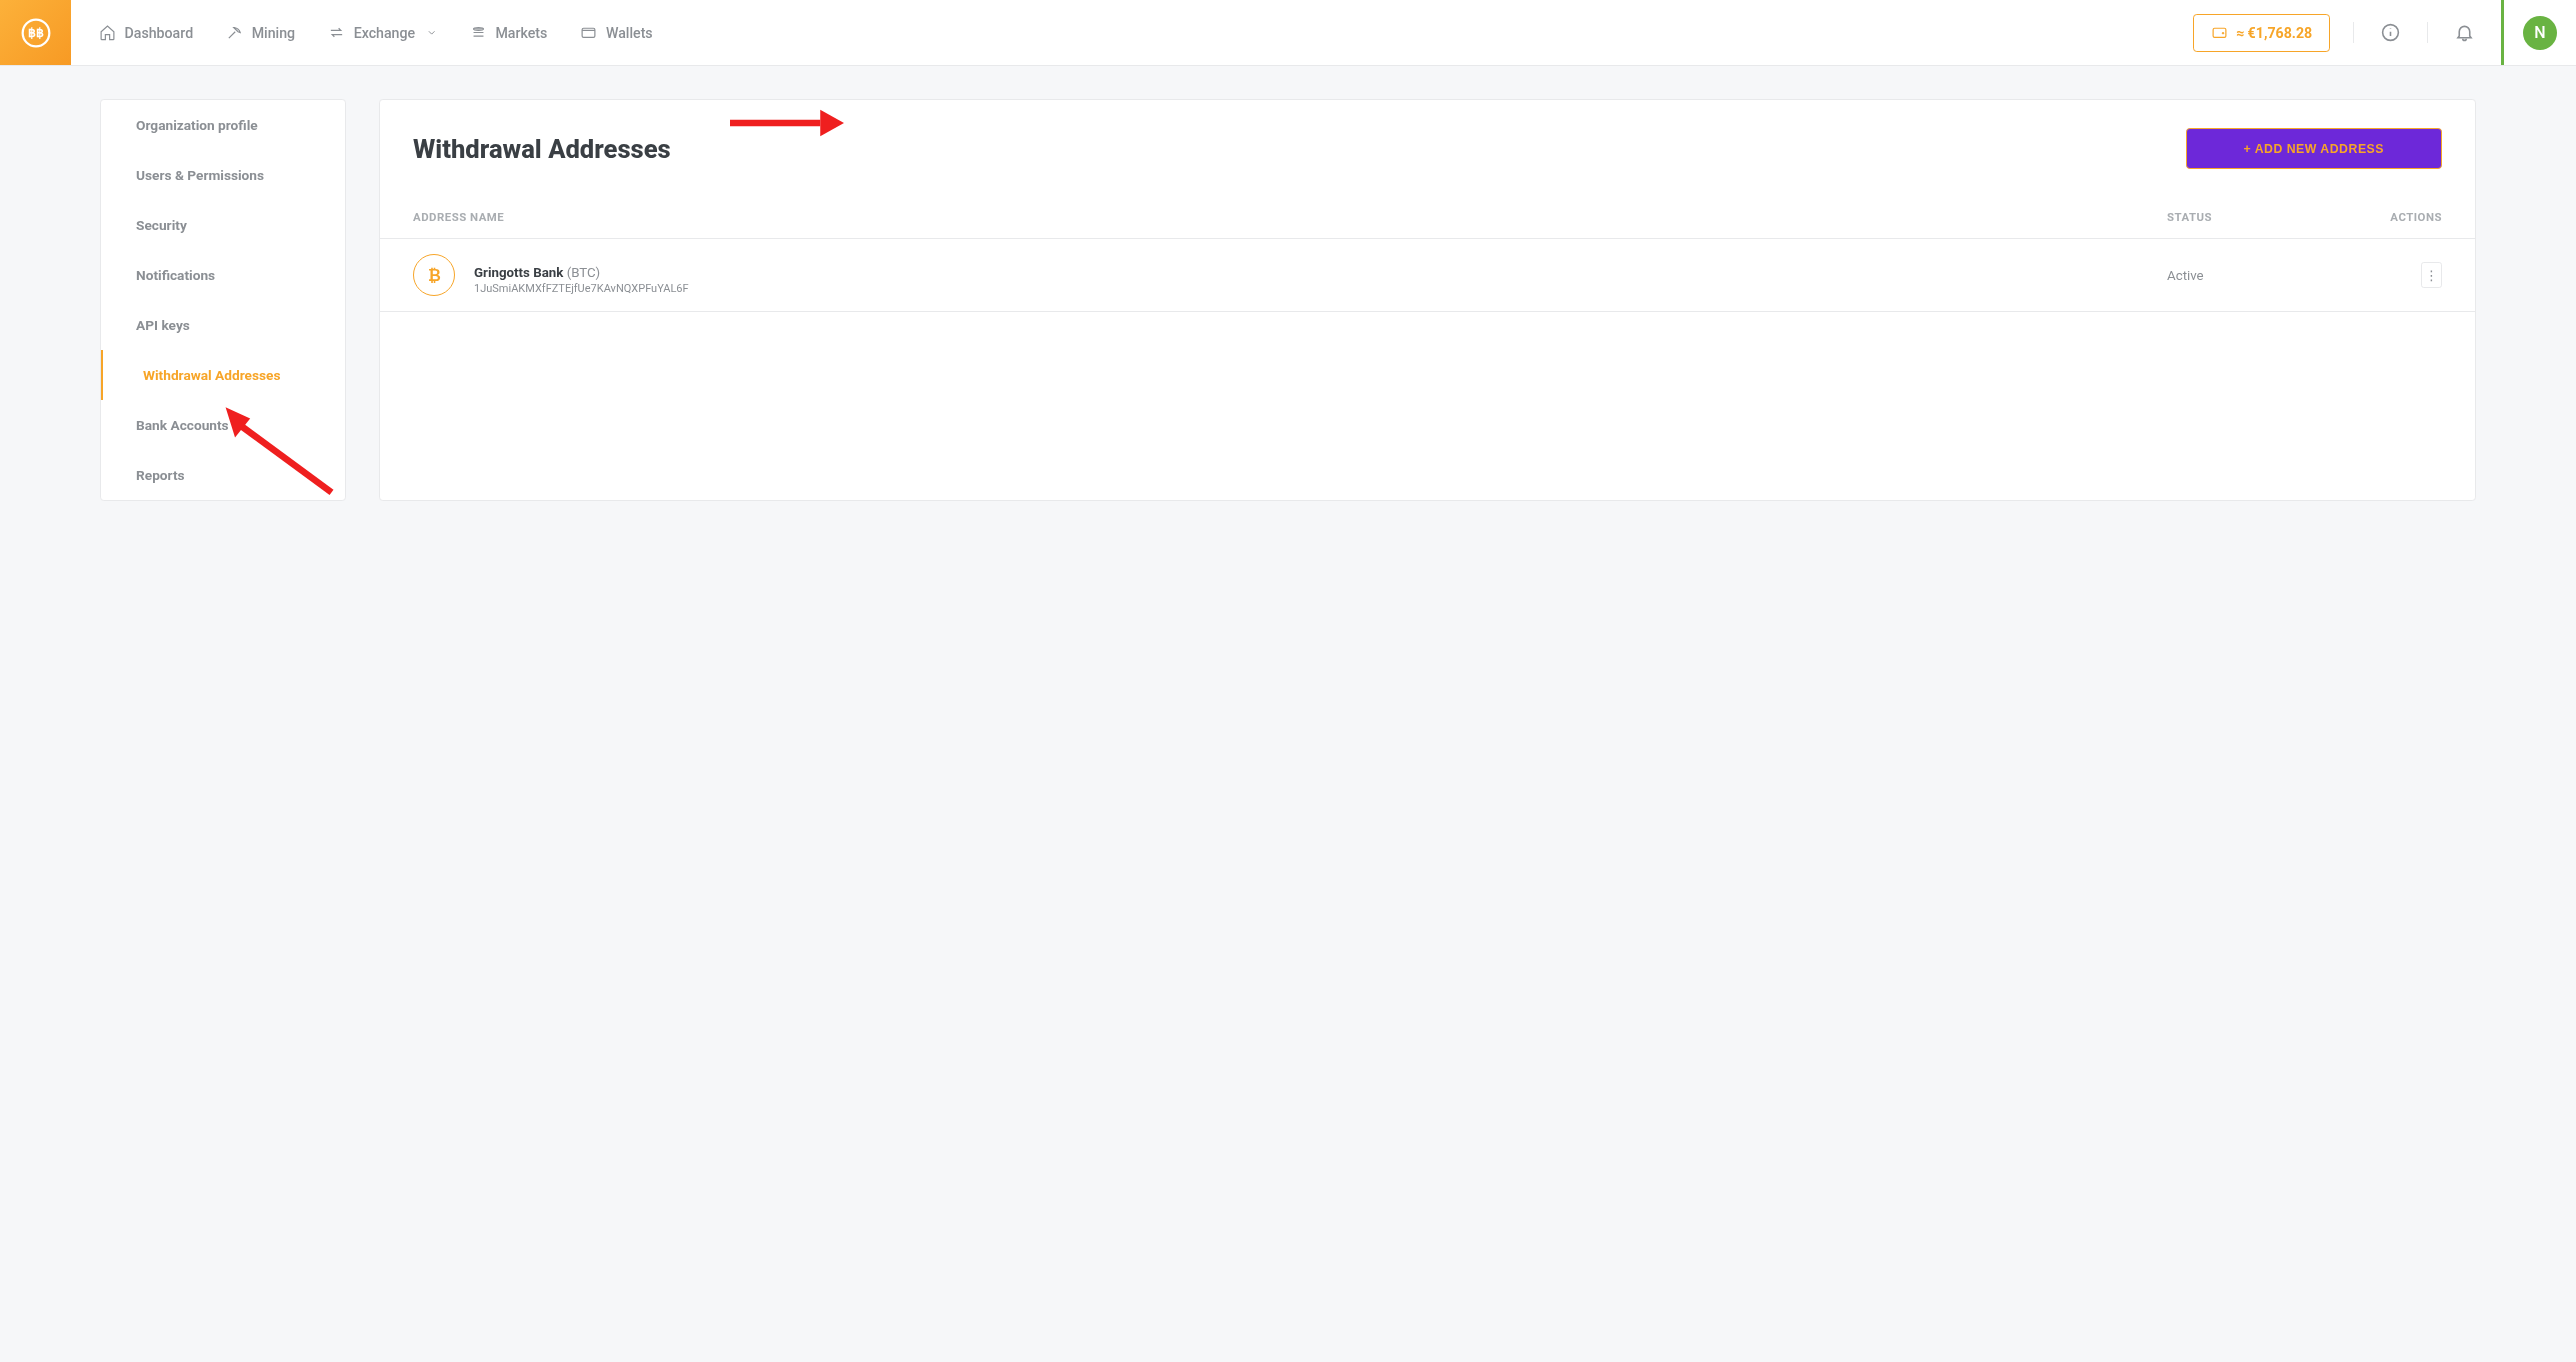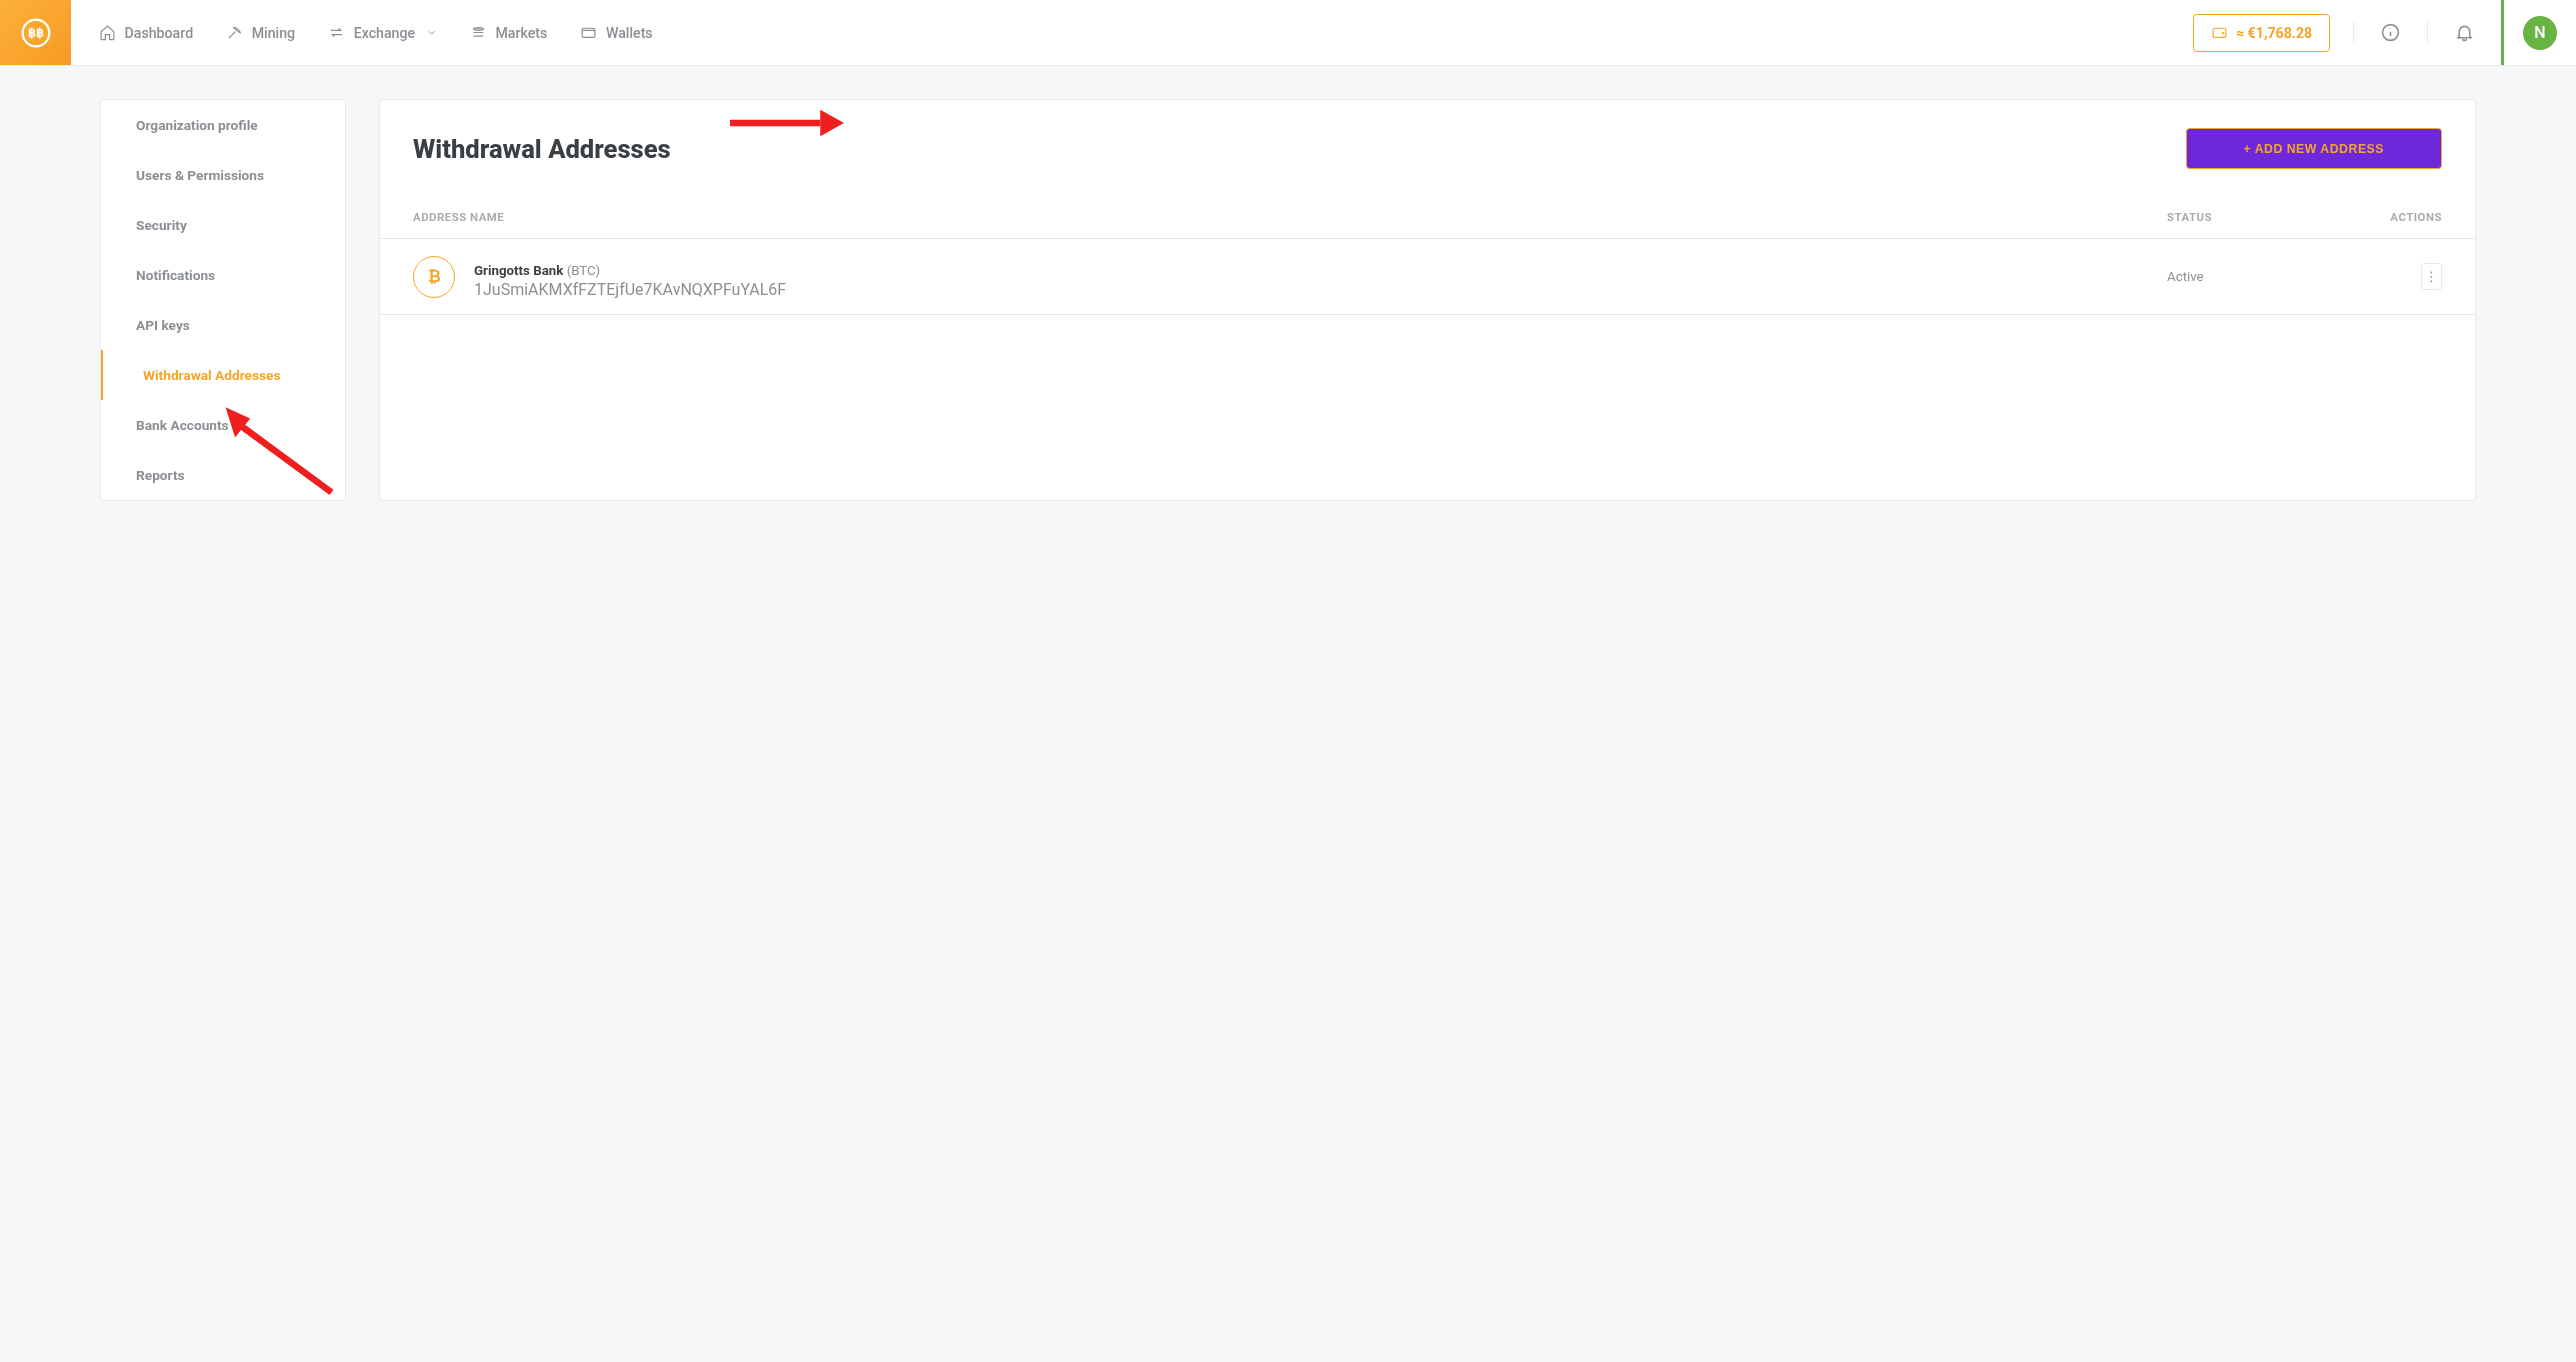--- a/index.html
+++ b/index.html
@@ -193,21 +193,21 @@
     border: 1.9px solid var(--orange);
     border-radius: 50%;
     display: flex; align-items: center; justify-content: center;
     margin-right: 19px;
   }
   .row .coin-icon svg { width: 21px; height: 21px; fill: var(--orange); }
   .row .name-block { flex: 1; }
   .row .name-line { font-size: 13.3px; color: var(--text-dark); margin-top: 9px; }
   .row .name-line .bank { font-weight: 700; }
   .row .name-line .currency { color: var(--text-gray); font-weight: 400; }
-  .row .addr { font-size: 16px; color: var(--text-gray); margin-top: 2px; }
+  .row .addr { font-size: 11px; color: var(--text-gray); margin-top: 2px; }
   .row .status { width: 190px; font-size: 13.3px; color: var(--text-gray); }
   .row .actions { width: 85px; text-align: right; }
   .kebab {
     display: inline-flex;
     width: 21px; height: 26.5px;
     border: 0.9px solid var(--border-gray);
     border-radius: 2.8px;
     align-items: center; justify-content: center;
     cursor: pointer;
     color: var(--text-gray);

